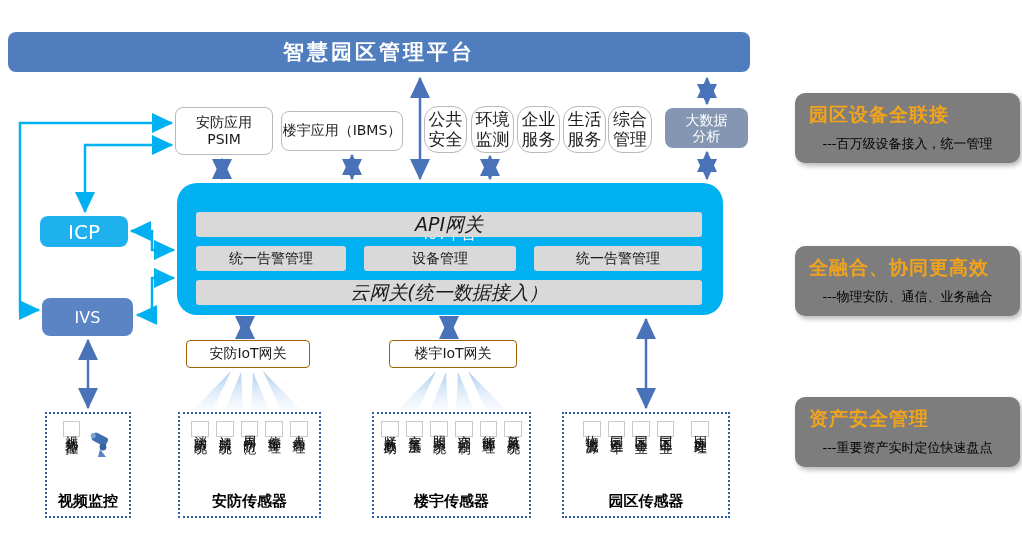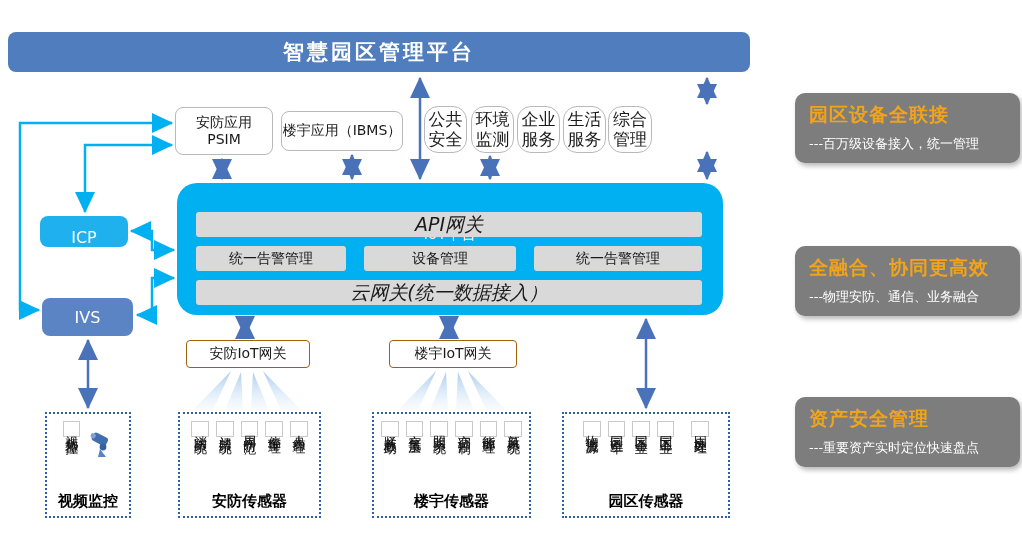--- a/index.html
+++ b/index.html
@@ -13,21 +13,21 @@
   
   .wbox{position:absolute;background:#fff;border:1px solid #b9b9b9;border-radius:8px;
     display:flex;flex-direction:column;align-items:center;justify-content:center;
     text-align:center;color:#1a1a1a;font-size:14px;line-height:1.25;}
   .small-app{border-radius:14px;font-size:17px;line-height:1.12;}
 
   .graybox{position:absolute;background:#8496b2;border-radius:8px;color:#fff;font-size:14px;
     line-height:1.15;display:flex;flex-direction:column;align-items:center;justify-content:center;text-align:center;}
 
   .icp{position:absolute;left:40px;top:216px;width:88px;height:31px;background:#1fb1ee;border-radius:8px;
-    color:#fff;font-size:16px;display:flex;align-items:flex-end;justify-content:center;}
+    color:#fff;font-size:20px;display:flex;align-items:center;justify-content:center;}
   .ivs{position:absolute;left:42px;top:298px;width:91px;height:38px;background:#5b84c5;border-radius:8px;
     color:#fff;font-size:16px;display:flex;align-items:center;justify-content:center;}
 
   
   .platform{position:absolute;left:177px;top:183px;width:546px;height:132px;background:#00b0f0;border-radius:20px;}
   .platform .ptitle{position:absolute;top:6px;left:0;right:0;text-align:center;color:#fff;font-size:15px;margin-top:36px;}
   .pbar{position:absolute;left:19px;right:21px;height:25px;background:#d9d9d9;border-radius:3px;
     color:#1a1a1a;font-size:19px;display:flex;align-items:center;justify-content:center;font-style:italic;}
   .pbar.api{top:29px;}
   .pbar.cloud{top:97px;}
@@ -43,21 +43,21 @@
     display:flex;flex-direction:column;box-sizing:border-box;}
   .scols{flex:1;display:flex;justify-content:center;align-items:flex-start;gap:7px;padding-top:7px;}
   .vcol{writing-mode:vertical-rl;text-orientation:upright;font-size:13px;color:#111;
     border:1px solid #c9c9c9;background:#fff;padding:3px 1px;letter-spacing:2px;line-height:1.05;}
   .slabel{text-align:center;font-weight:bold;font-size:15px;color:#000;padding:2px 0 5px 0;}
 
   
   .panel{position:absolute;left:795px;width:225px;height:70px;background:#7d7d7d;border-radius:10px;
     padding:9px 14px;box-sizing:border-box;box-shadow:2px 3px 5px rgba(0,0,0,0.28);}
   .panel .ptt{color:#f2a31c;font-weight:bold;font-size:19px;letter-spacing:1px;}
-  .panel .pds{color:#ffffff;font-size:13px;margin-top:7px;}
+  .panel .pds{color:#000000;font-size:13px;margin-top:7px;text-align:center;}
 
   .overlay{position:absolute;left:0;top:0;width:1022px;height:540px;pointer-events:none;}
 </style>
 </head>
 <body>
 
 <div class="canvas">
 
   <div class="banner">智慧园区管理平台</div>
 
@@ -83,20 +83,24 @@
   </div>
   <div class="wbox small-app" style="left:563px;top:106px;width:41px;height:45px;">
     <span>生活</span>
     <span>服务</span>
   </div>
   <div class="wbox small-app" style="left:608px;top:106px;width:42px;height:45px;">
     <span>综合</span>
     <span>管理</span>
   </div>
 
+  <div class="graybox" style="left:665px;top:108px;width:83px;height:40px;">
+    <span>大数据</span>
+    <span>分析</span>
+  </div>
 
   <div class="icp">
       <span>ICP</span>
     </div>
   <div class="ivs">
       <span>IVS</span>
     </div>
 
   <div class="platform">
     <div class="ptitle">IoT平台</div>

